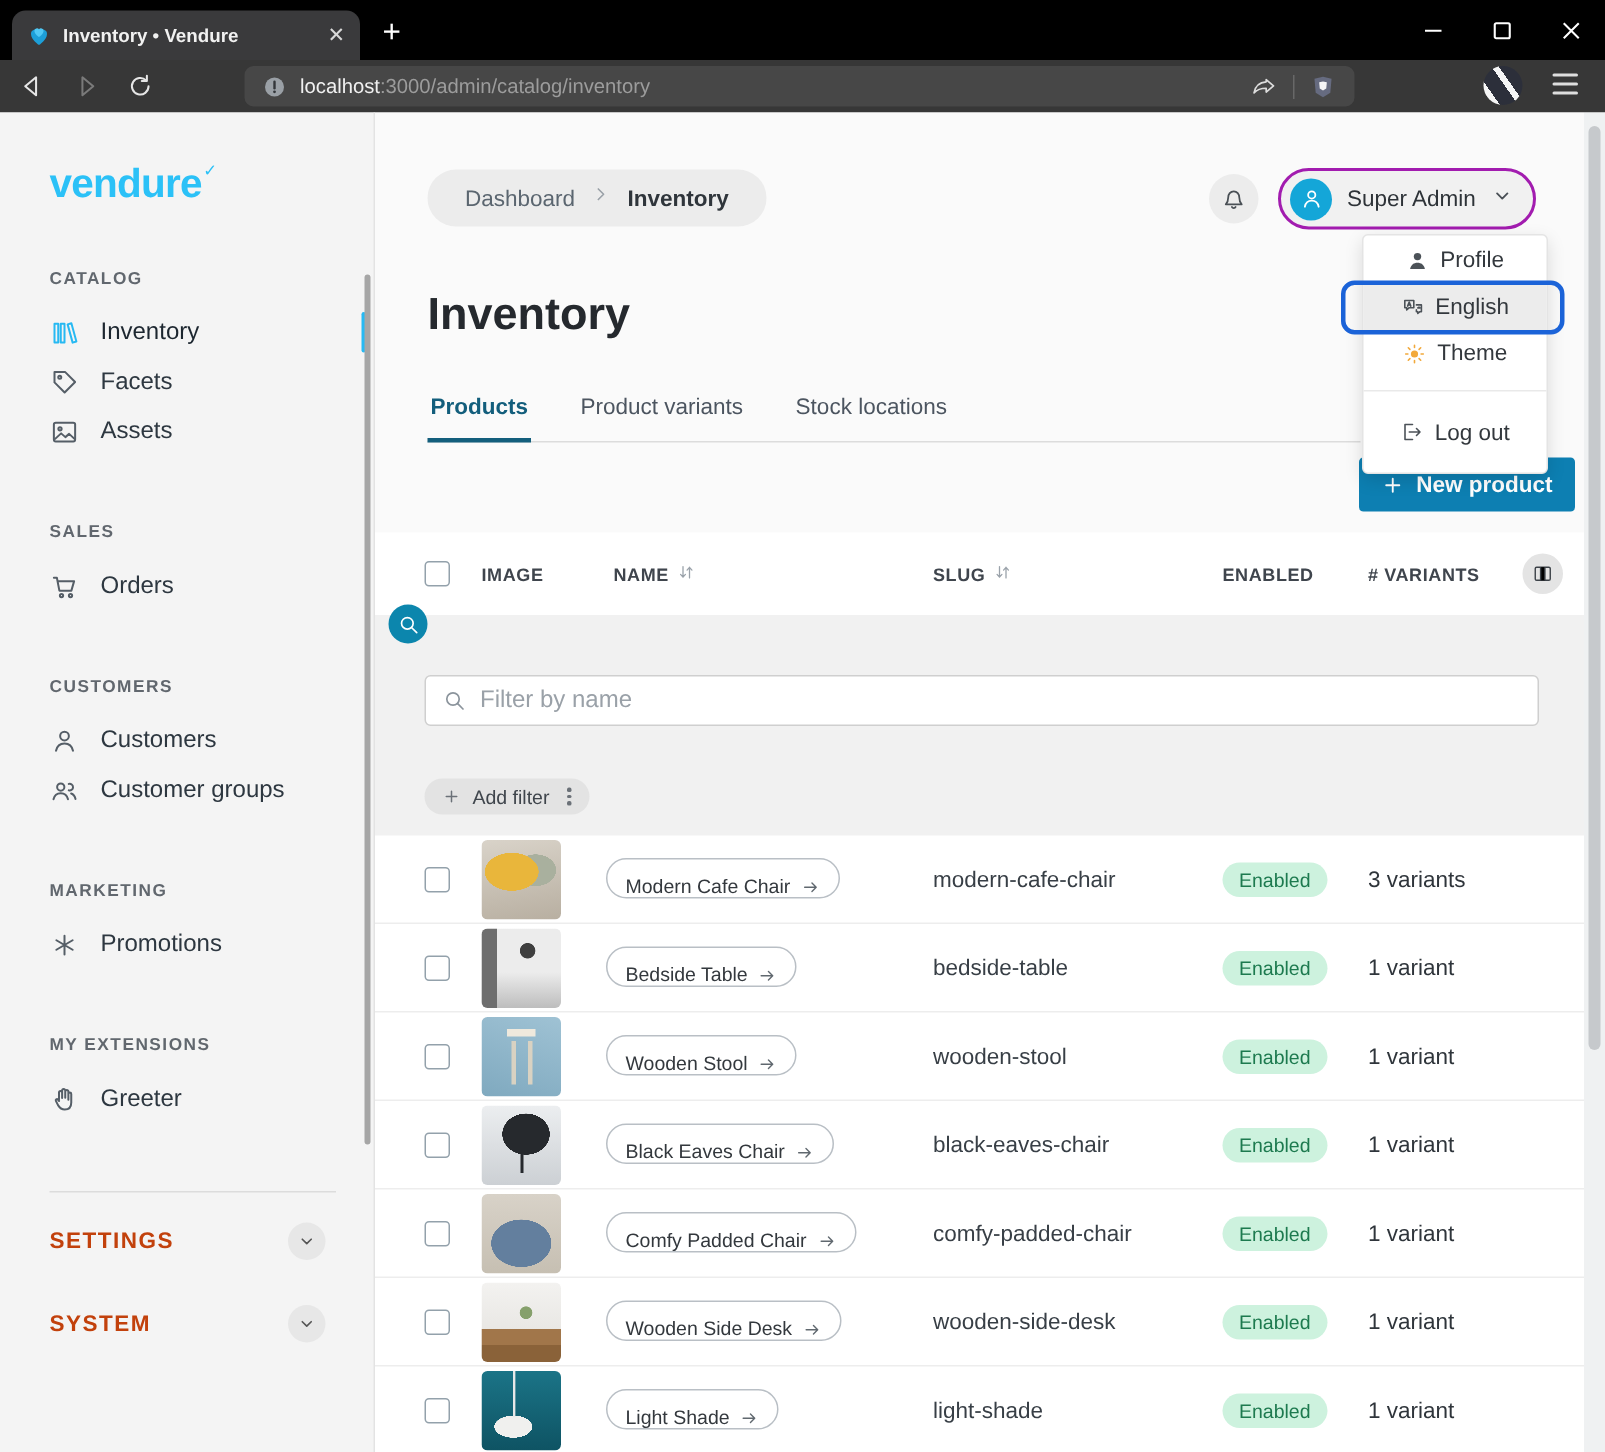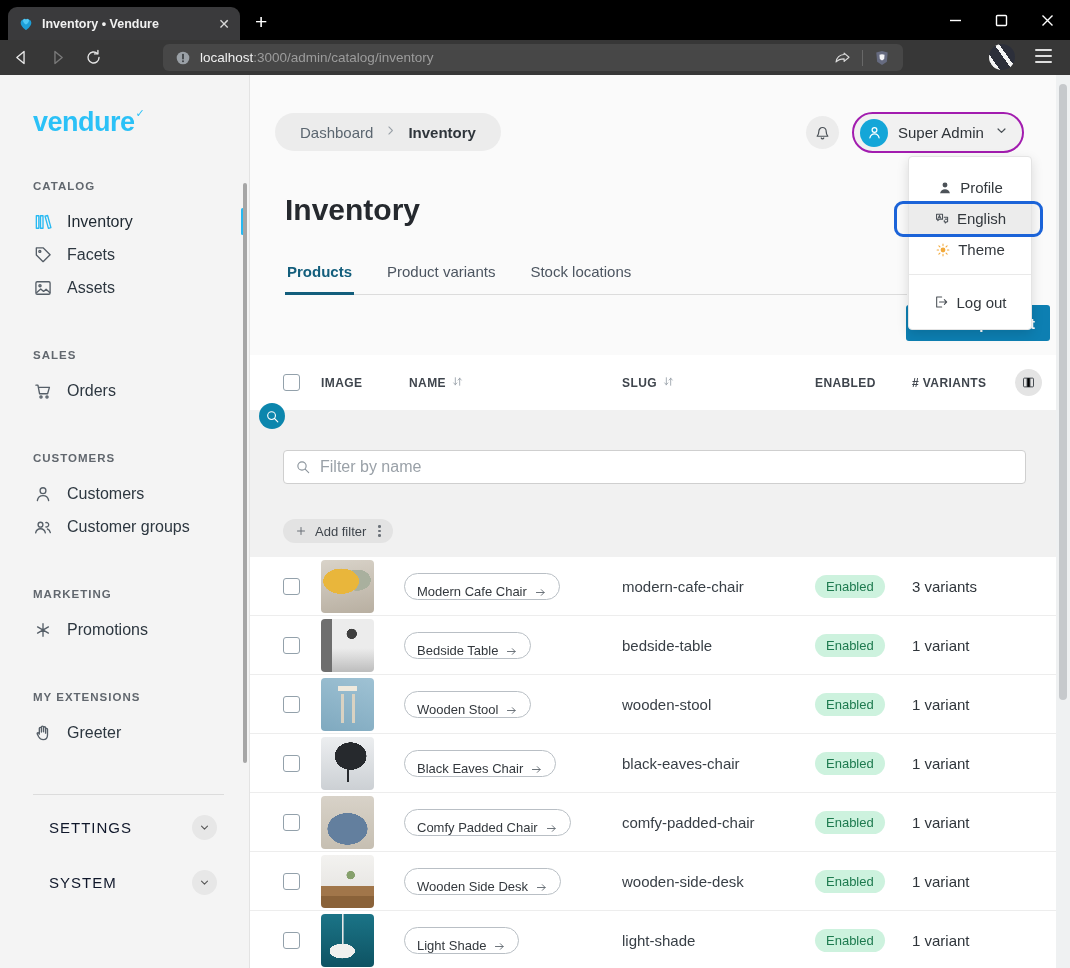--- a/index.html
+++ b/index.html
@@ -46,46 +46,46 @@
   .nav-label { margin:0 0 13px 33px; font-size:11.5px; font-weight:600; letter-spacing:1px; color:#61676e; }
   .nav-section { margin-bottom:45px; }
   .nav-item { position:relative; display:flex; align-items:center; gap:14px; height:33px; padding-left:33px; color:#2d3740; font-size:16px; cursor:pointer; text-decoration:none; }
   .nav-item .icon, .nav-item .icon svg { width:20px; height:20px; }
   .nav-item .icon { color:#555e67; display:inline-flex; }
   .nav-item.active .icon { color:#27b9f2; }
   .nav-item.active { color:#1d2730; }
   .nav-item.active::after { content:""; position:absolute; right:5px; top:3px; width:3.5px; height:27px; background:#27b9f2; border-radius:2px; }
   .side-divider { margin:18px 25px 0 33px; border-top:1px solid #dcdcdc; }
   .collapse-row { display:flex; align-items:center; justify-content:space-between; height:46px; padding:0 32px 0 33px; margin-top:9px; }
-  .collapse-row .clabel { font-size:15px; letter-spacing:1px; color:#0f172a; font-weight:400;margin-left:16px; }
+  .collapse-row .clabel { font-size:15px; letter-spacing:1px; color:#c2410c; font-weight:700; }
   .chev-circle { width:25px; height:25px; border-radius:50%; background:#e7e7e7; display:flex; align-items:center; justify-content:center; }
   .chev-circle svg { width:13px; height:13px; fill:none; stroke:#555; stroke-width:2; stroke-linecap:round; stroke-linejoin:round; }
   .side-scroll { position:absolute; right:2px; top:108px; width:4.5px; height:580px; background:#a6a6a6; border-radius:3px; }
 
   
   .main { position:relative; flex:1; background:#fafafa; overflow:hidden; }
-  .breadcrumb { position:absolute; left:25px; top:38px; height:38px; background:#ececec; border-radius:19px;
+  .breadcrumb { position:absolute; left:35px; top:38px; height:38px; background:#ececec; border-radius:19px;
                 display:inline-flex; align-items:center; gap:11px; padding:0 25px; }
   .crumb { font-size:15px; color:#5b6670; }
   .crumb.current { color:#2f353b; font-weight:700; }
   .crumb-sep svg { width:13px; height:13px; fill:none; stroke:#9aa1a8; stroke-width:2; stroke-linecap:round; stroke-linejoin:round; }
 
   .bell-btn { position:absolute; left:556px; top:41px; width:33px; height:33px; border-radius:50%; background:#ececec;
               display:flex; align-items:center; justify-content:center; color:#4a5056; }
   .bell-btn svg { width:19px; height:19px; fill:none; stroke:currentColor; stroke-width:1.5; stroke-linejoin:round; stroke-linecap:round; }
 
   .user-pill { position:absolute; left:602px; top:37px; height:41px; background:#f1f1f1; border:2px solid #a21caf;
                border-radius:22px; display:flex; align-items:center; gap:10px; padding:0 13px 0 6px; }
   .user-avatar { width:28px; height:28px; border-radius:50%; background:#14a6d8; display:flex; align-items:center; justify-content:center; }
   .user-avatar svg { width:17px; height:17px; fill:none; stroke:#fff; stroke-width:1.7; stroke-linecap:round; stroke-linejoin:round; }
   .user-name { font-size:15px; color:#2e3338; }
   .user-pill .chev svg { width:15px; height:15px; fill:none; stroke:#4a5056; stroke-width:2; stroke-linecap:round; stroke-linejoin:round; }
 
   .user-menu { position:absolute; left:658px; top:81px; width:124px; background:#fff; border:1px solid #e4e4e4;
-               border-radius:4px; box-shadow:0 4px 12px rgba(0,0,0,.13); padding:15px 0 10px; z-index:60; }
+               border-radius:4px; box-shadow:0 4px 12px rgba(0,0,0,.13); padding:1px 0 10px; z-index:60; }
   .menu-item { position:relative; height:31px; display:flex; align-items:center; justify-content:center; gap:7px;
                font-size:15px; color:#33383d; }
   .menu-item .icon, .menu-item .icon svg { width:16px; height:16px; }
   .menu-item .icon { color:#4c5258; display:inline-flex; }
   .menu-item.theme .icon { color:#f2a93b; }
   .menu-item.highlight { background:#ececec; }
   .menu-ring { position:absolute; left:-15px; right:-12px; top:-2px; bottom:-3px; border:3.5px solid #1b63d8; border-radius:9px; pointer-events:none; }
   .menu-divider { border-top:1px solid #e9e9e9; margin:9px 0 10px; }
   .menu-item.logout { height:34px;text-align:center; }
 

